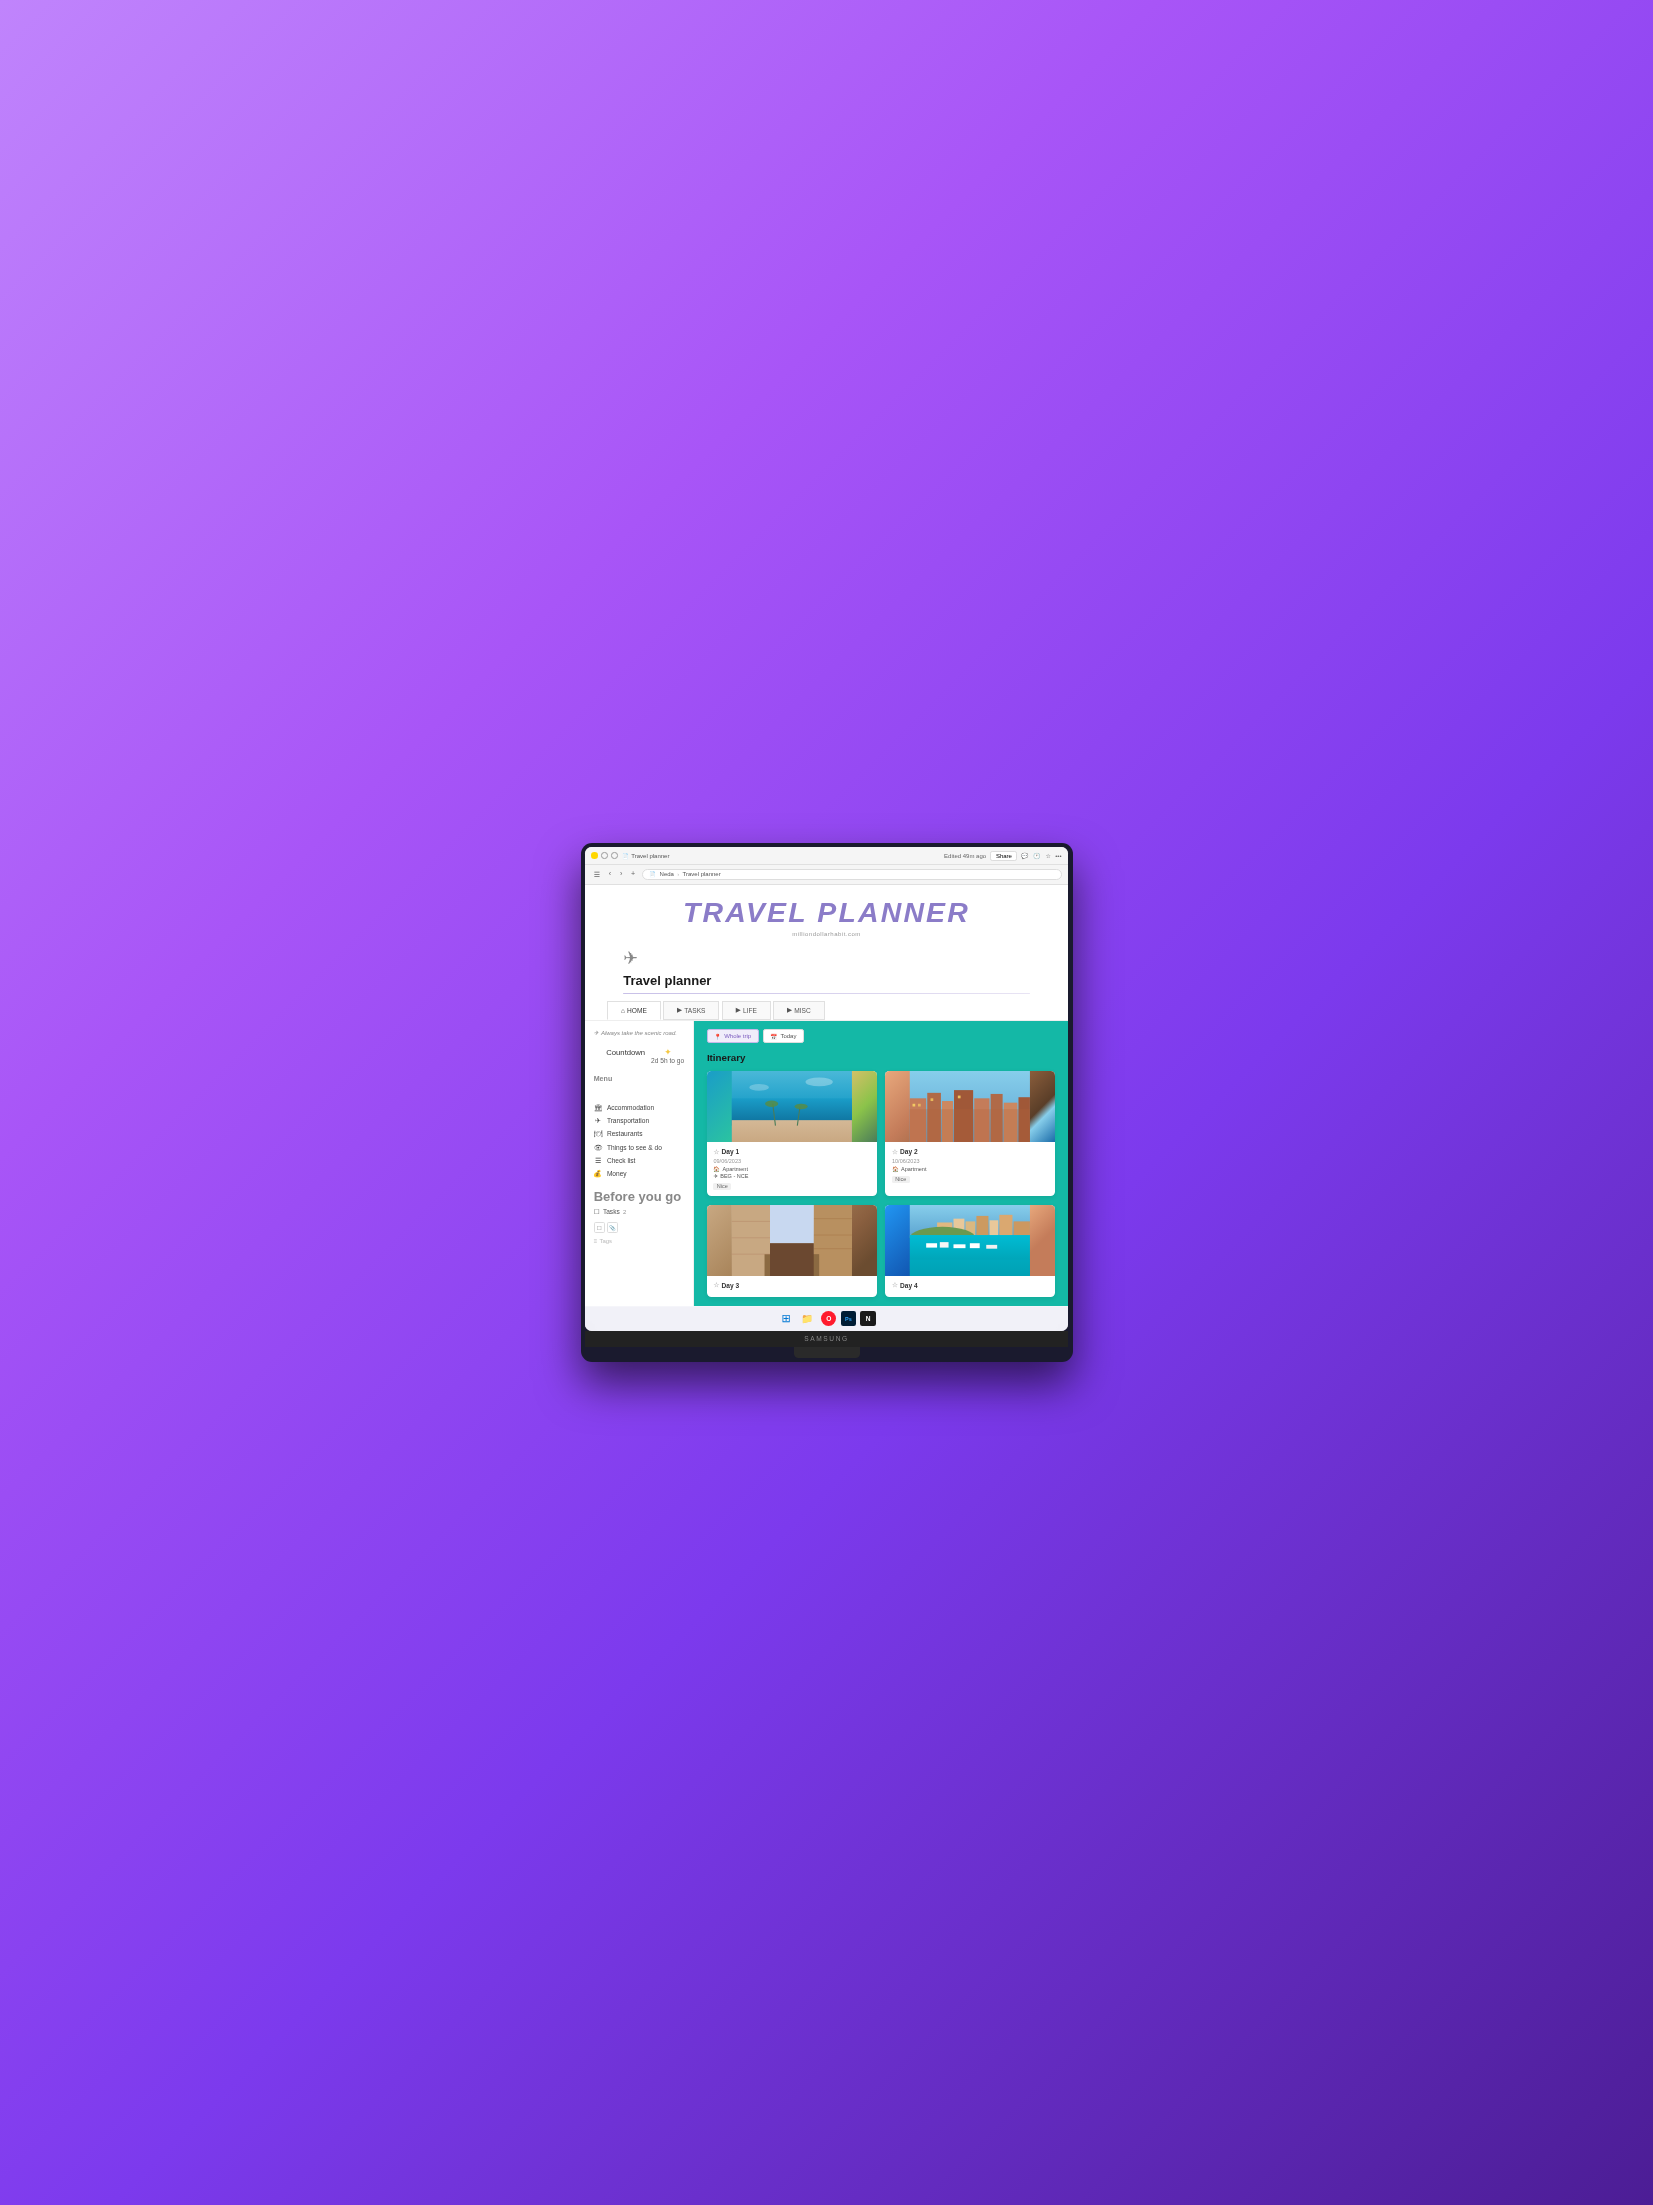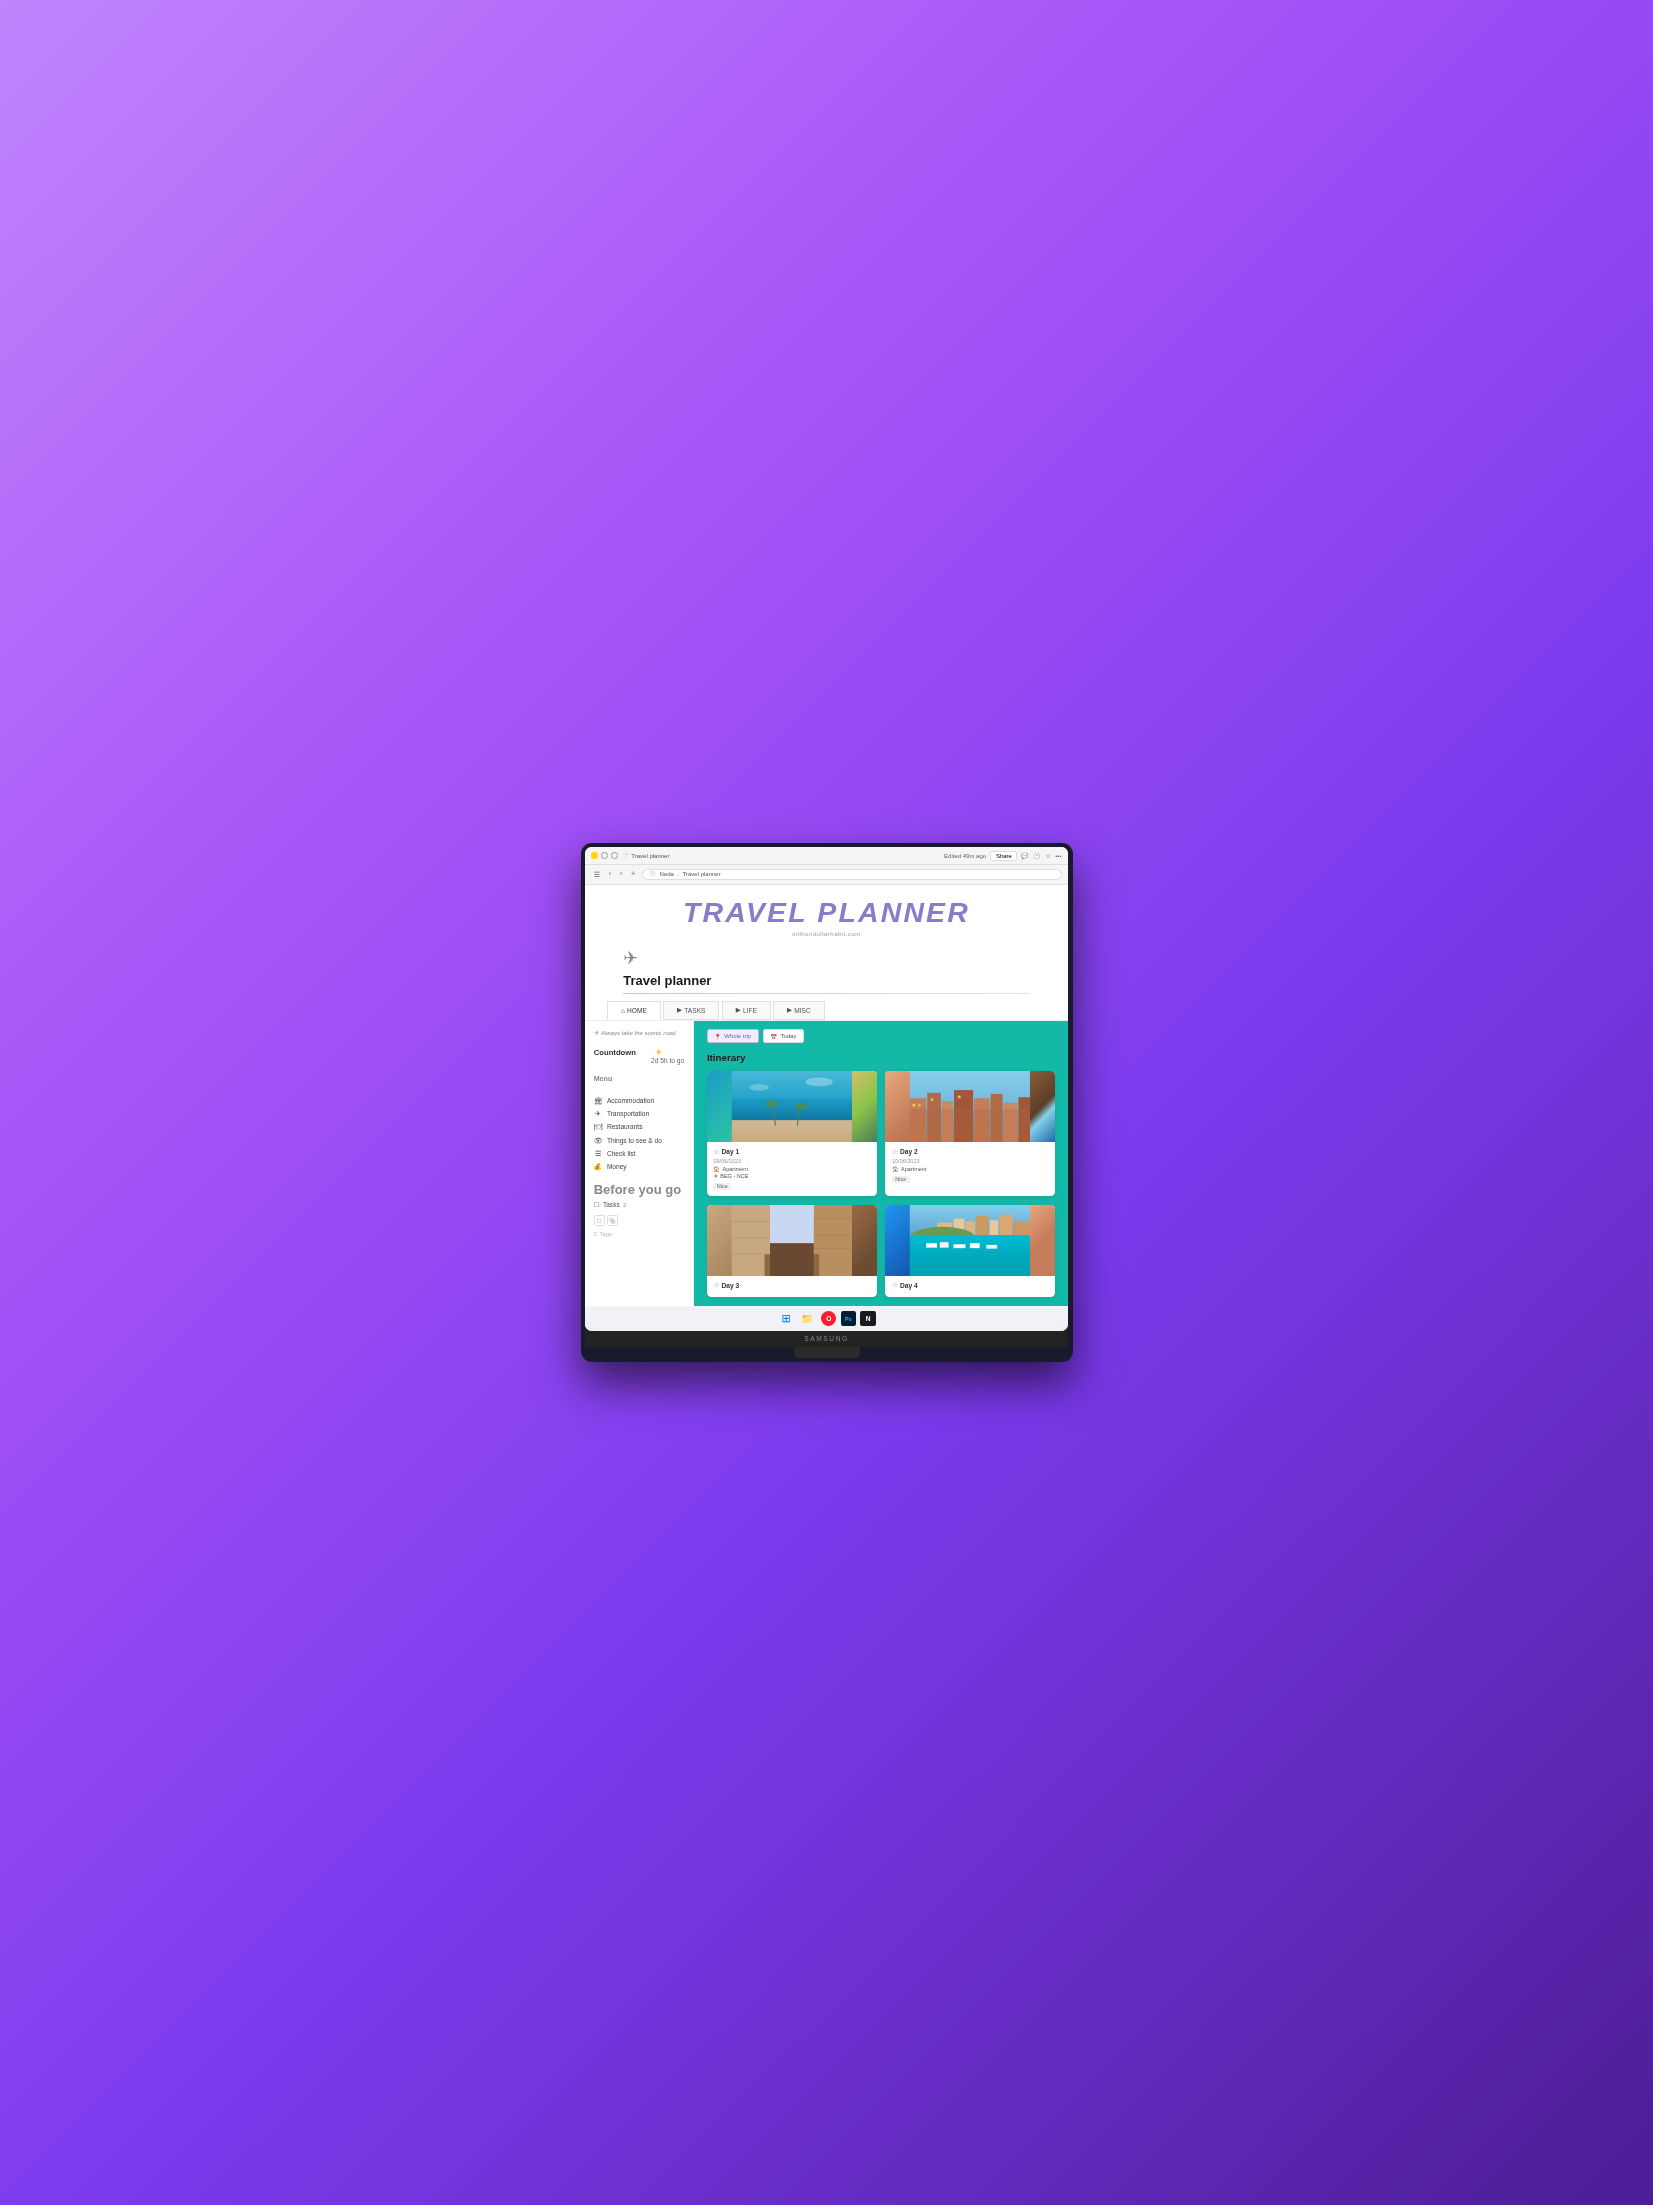--- a/index.html
+++ b/index.html
@@ -203,25 +203,25 @@
       gap: 2.2px;
     }
 
     .countdown-section {
       margin-bottom: 11px;
       text-align: right;
     }
 
     .countdown-label {
       font-size: 7.7px;
-      font-weight: 700;
+      font-weight: 400;
       color: #333;
       display: flex;
       align-items: center;
-      justify-content: flex-start;
+      justify-content: center;
       gap: 19px;
     }
 
     .countdown-star {
       color: #f5c842;
       font-size: 8.8px;
     }
 
     .countdown-value {
       font-size: 6.6px;
@@ -230,21 +230,21 @@
     }
 
     .menu-section {
       margin-bottom: 8.8px;
     }
 
     .menu-title {
       font-size: 7.1px;
       font-weight: 600;
       color: #888;
-      margin-bottom: 10px;
+      margin-bottom: 17px;
     }
 
     .menu-item {
       display: flex;
       align-items: center;
       gap: 4.4px;
       padding: 2.2px 0;
       font-size: 6.6px;
       color: #444;
       cursor: pointer;

